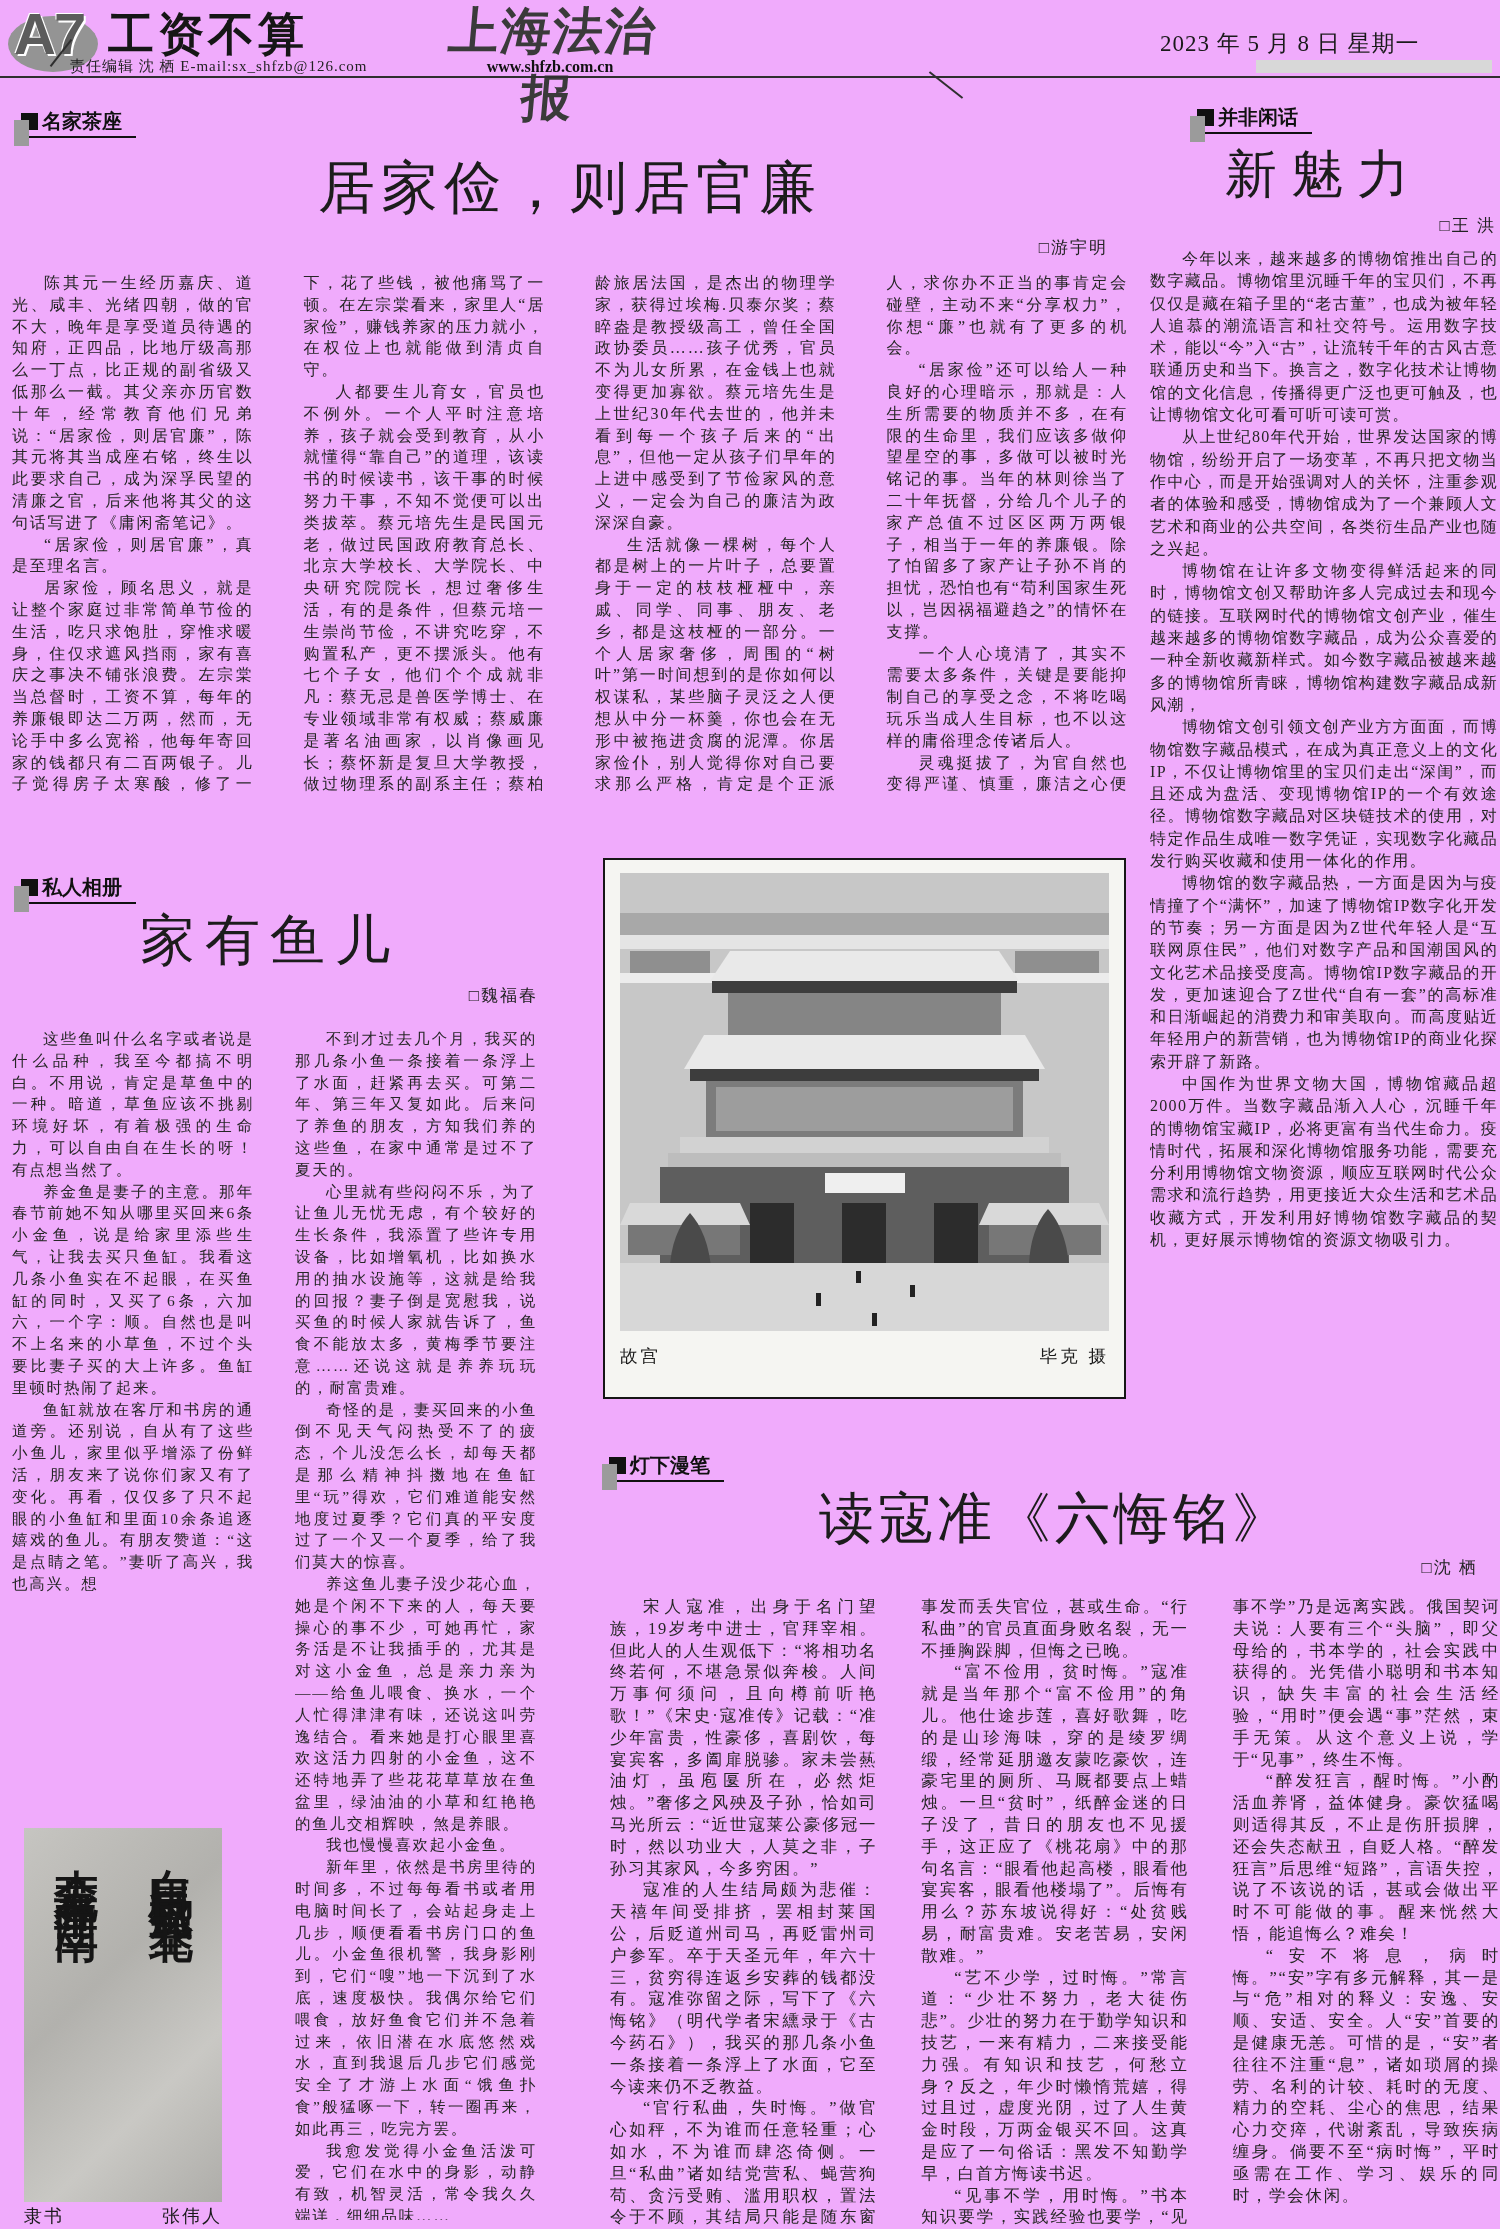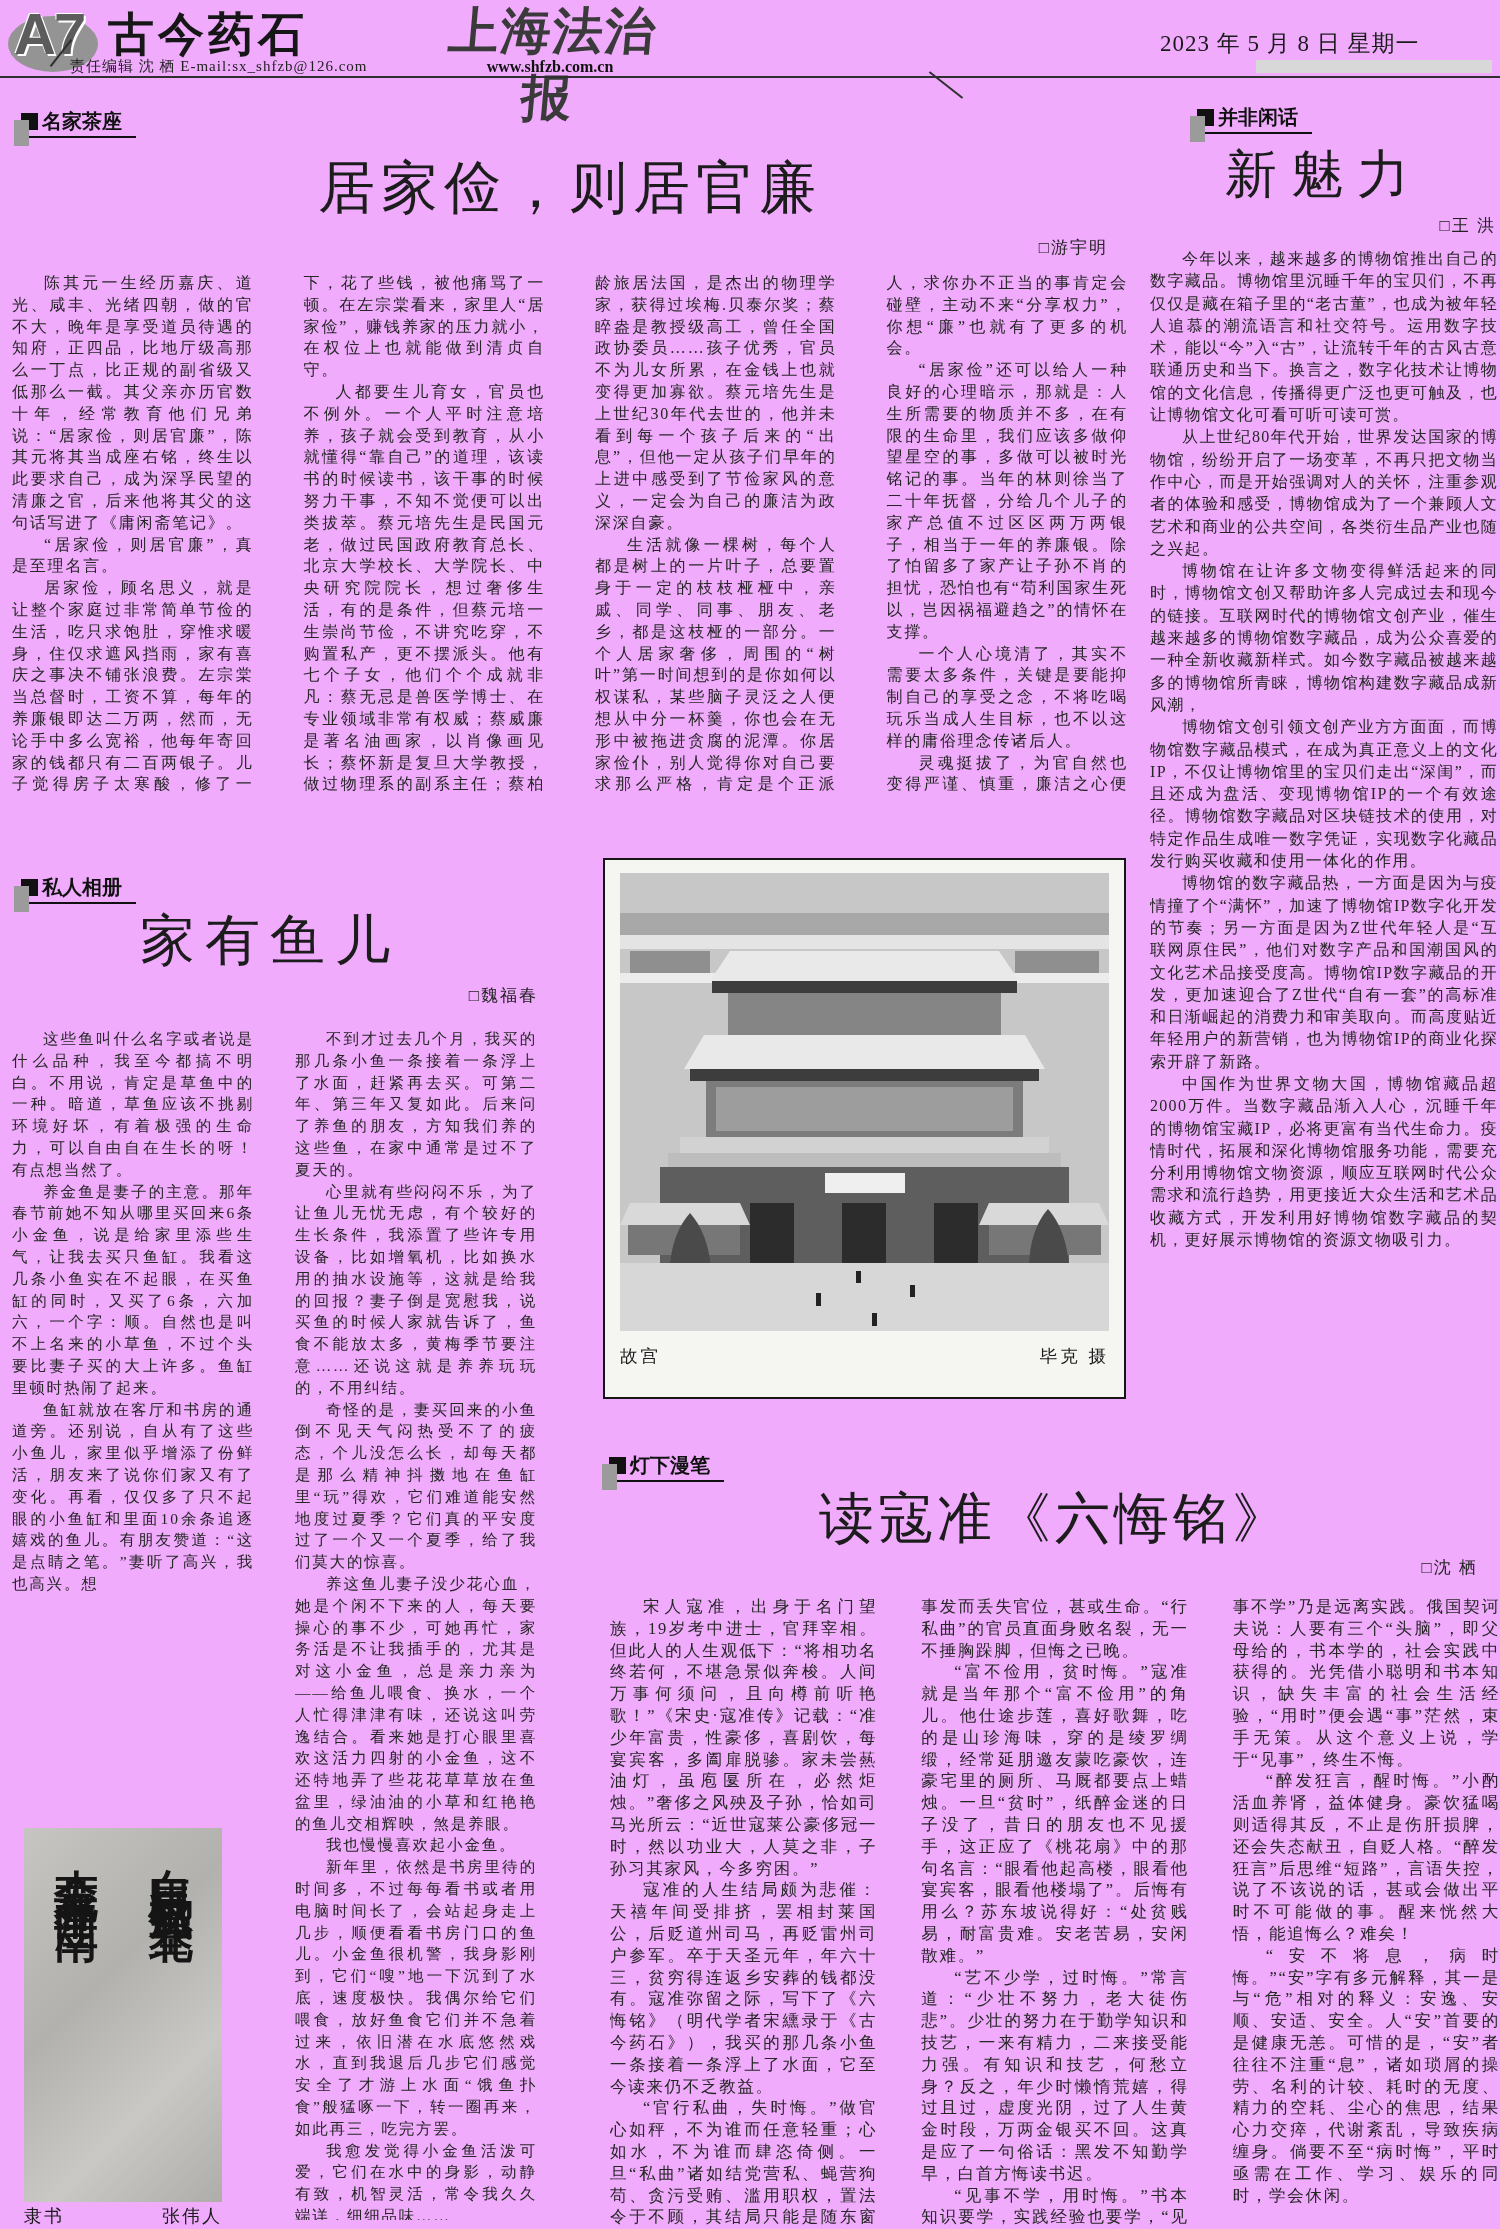--- a/index.html
+++ b/index.html
@@ -51,21 +51,21 @@
   .calli-cap{left:24px;top:2204px;width:198px;display:flex;justify-content:space-between;
              font-size:18px;color:#1a1a1a;letter-spacing:2px;}
 </style>
 </head>
 <body>
 
 <div id="page">
 
   <div class="abs a7-ellipse"></div>
   <div class="abs a7-text">A7</div>
-  <div class="abs paper-section">古今药石</div>
+  <div class="abs paper-section">工资不算</div>
   <div class="abs diag1"></div>
   <div class="abs editor-line">责任编辑 沈  栖 E-mail:sx_shfzb@126.com</div>
   <div class="abs masthead">上海法治报</div>
   <div class="abs website">www.shfzb.com.cn</div>
   <div class="abs date">2023 年 5 月 8 日 星期一</div>
   <div class="abs graybar"></div>
   <div class="abs header-rule"></div>
   <div class="abs diag2"></div>
 
   <div class="abs sec-label" style="left:14px;top:106px;">
@@ -109,21 +109,21 @@
   </div>
   <div class="abs art-title" style="left:60px;top:904px;width:420px;font-size:55px;letter-spacing:10px;">家有鱼儿</div>
   <div class="abs byline" style="left:340px;top:984px;width:198px;">□魏福春</div>
   <div class="abs body-txt" style="left:12px;top:1028px;width:242px;height:778px;font-size:15.5px;">
       <p>这些鱼叫什么名字或者说是什么品种，我至今都搞不明白。不用说，肯定是草鱼中的一种。暗道，草鱼应该不挑剔环境好坏，有着极强的生命力，可以自由自在生长的呀！有点想当然了。</p>
       <p>养金鱼是妻子的主意。那年春节前她不知从哪里买回来6条小金鱼，说是给家里添些生气，让我去买只鱼缸。我看这几条小鱼实在不起眼，在买鱼缸的同时，又买了6条，六加六，一个字：顺。自然也是叫不上名来的小草鱼，不过个头要比妻子买的大上许多。鱼缸里顿时热闹了起来。</p>
       <p>鱼缸就放在客厅和书房的通道旁。还别说，自从有了这些小鱼儿，家里似乎增添了份鲜活，朋友来了说你们家又有了变化。再看，仅仅多了只不起眼的小鱼缸和里面10余条追逐嬉戏的鱼儿。有朋友赞道：“这是点睛之笔。”妻听了高兴，我也高兴。想</p>
     </div>
   <div class="abs body-txt" style="left:295px;top:1028px;width:242px;height:1192px;font-size:15.5px;">
       <p>不到才过去几个月，我买的那几条小鱼一条接着一条浮上了水面，赶紧再去买。可第二年、第三年又复如此。后来问了养鱼的朋友，方知我们养的这些鱼，在家中通常是过不了夏天的。</p>
-      <p>心里就有些闷闷不乐，为了让鱼儿无忧无虑，有个较好的生长条件，我添置了些许专用设备，比如增氧机，比如换水用的抽水设施等，这就是给我的回报？妻子倒是宽慰我，说买鱼的时候人家就告诉了，鱼食不能放太多，黄梅季节要注意……还说这就是养养玩玩的，不用纠结。</p>
+      <p>心里就有些闷闷不乐，为了让鱼儿无忧无虑，有个较好的生长条件，我添置了些许专用设备，比如增氧机，比如换水用的抽水设施等，这就是给我的回报？妻子倒是宽慰我，说买鱼的时候人家就告诉了，鱼食不能放太多，黄梅季节要注意……还说这就是养养玩玩的，耐富贵难。</p>
       <p>奇怪的是，妻买回来的小鱼倒不见天气闷热受不了的疲态，个儿没怎么长，却每天都是那么精神抖擞地在鱼缸里“玩”得欢，它们难道能安然地度过夏季？它们真的平安度过了一个又一个夏季，给了我们莫大的惊喜。</p>
       <p>养这鱼儿妻子没少花心血，她是个闲不下来的人，每天要操心的事不少，可她再忙，家务活是不让我插手的，尤其是对这小金鱼，总是亲力亲为——给鱼儿喂食、换水，一个人忙得津津有味，还说这叫劳逸结合。看来她是打心眼里喜欢这活力四射的小金鱼，这不还特地弄了些花花草草放在鱼盆里，绿油油的小草和红艳艳的鱼儿交相辉映，煞是养眼。</p>
       <p>我也慢慢喜欢起小金鱼。</p>
       <p>新年里，依然是书房里待的时间多，不过每每看书或者用电脑时间长了，会站起身走上几步，顺便看看书房门口的鱼儿。小金鱼很机警，我身影刚到，它们“嗖”地一下沉到了水底，速度极快。我偶尔给它们喂食，放好鱼食它们并不急着过来，依旧潜在水底悠然戏水，直到我退后几步它们感觉安全了才游上水面“饿鱼扑食”般猛啄一下，转一圈再来，如此再三，吃完方罢。</p>
       <p>我愈发觉得小金鱼活泼可爱，它们在水中的身影，动静有致，机智灵活，常令我久久端详，细细品味……</p>
     </div>
 
   <div class="abs calli">
     <div class="vcol">杏花春雨江南</div>
     <div class="vcol">白馬秋風塞北</div>

